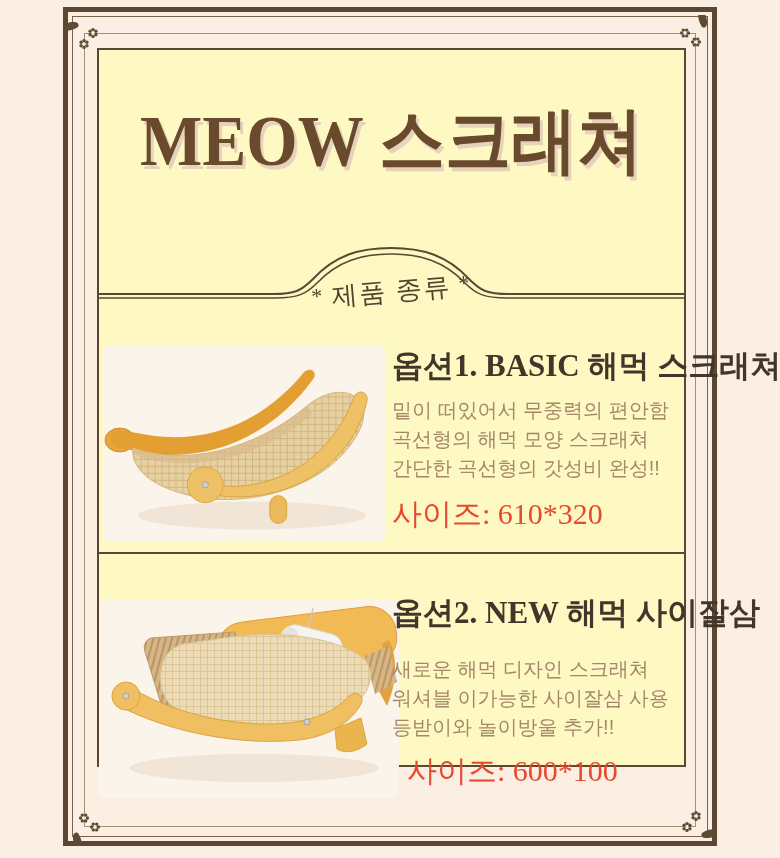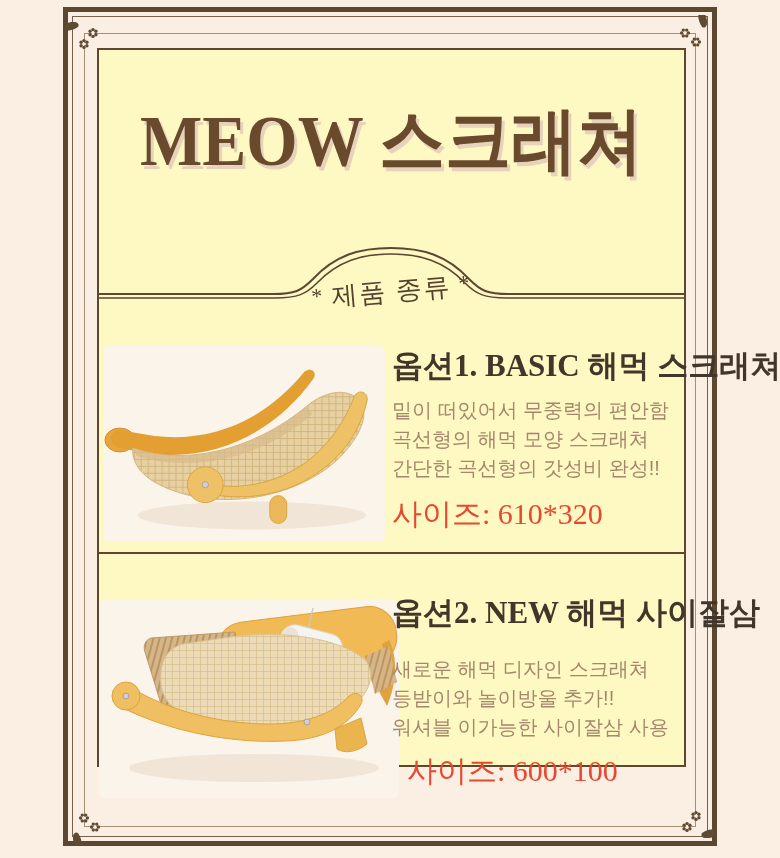--- a/index.html
+++ b/index.html
@@ -159,20 +159,20 @@
         <path d="M138,38 C196,32 248,44 266,62 C276,74 272,92 258,104 C210,132 128,136 82,114 C66,106 60,92 62,74 C63,60 70,50 84,46 Z" fill="url(#p2weave)" stroke="#d9c394" stroke-width="1"></path>
         <path d="M22,88 C12,92 10,102 20,108 C70,134 140,148 200,142 C232,138 252,124 262,106 C266,98 258,92 250,98 C234,116 206,126 170,126 C120,126 70,112 36,92 C31,89 26,87 22,88 Z" fill="#f0bf62" stroke="#dca43d" stroke-width="1"></path>
         <path d="M236,131 L262,120 L268,146 C258,154 246,156 238,151 Z" fill="#eab44f" stroke="#dca43d" stroke-width="1"></path>
         <circle cx="27" cy="98" r="14" fill="#f0bf62" stroke="#dca43d" stroke-width="1"></circle>
         <circle cx="27" cy="98" r="3" fill="#cfcfcf" stroke="#999999" stroke-width="0.8"></circle>
         <circle cx="208" cy="124" r="3" fill="#cfcfcf" stroke="#999999" stroke-width="0.8"></circle>
       </svg>
       <div class="opt-title" id="opt2-title">옵션2. NEW 해먹 사이잘삼</div>
       <div class="opt-body" id="opt2-body">
         <div>새로운 해먹 디자인 스크래쳐</div>
+        <div>워셔블 이가능한 사이잘삼 사용</div>
         <div>등받이와 놀이방울 추가!!</div>
-        <div>워셔블 이가능한 사이잘삼 사용</div>
       </div>
       <div class="opt-size" id="opt2-size">사이즈: 600*100</div>
     </section>
 
   </div>
 </div>
 
 </body></html>

